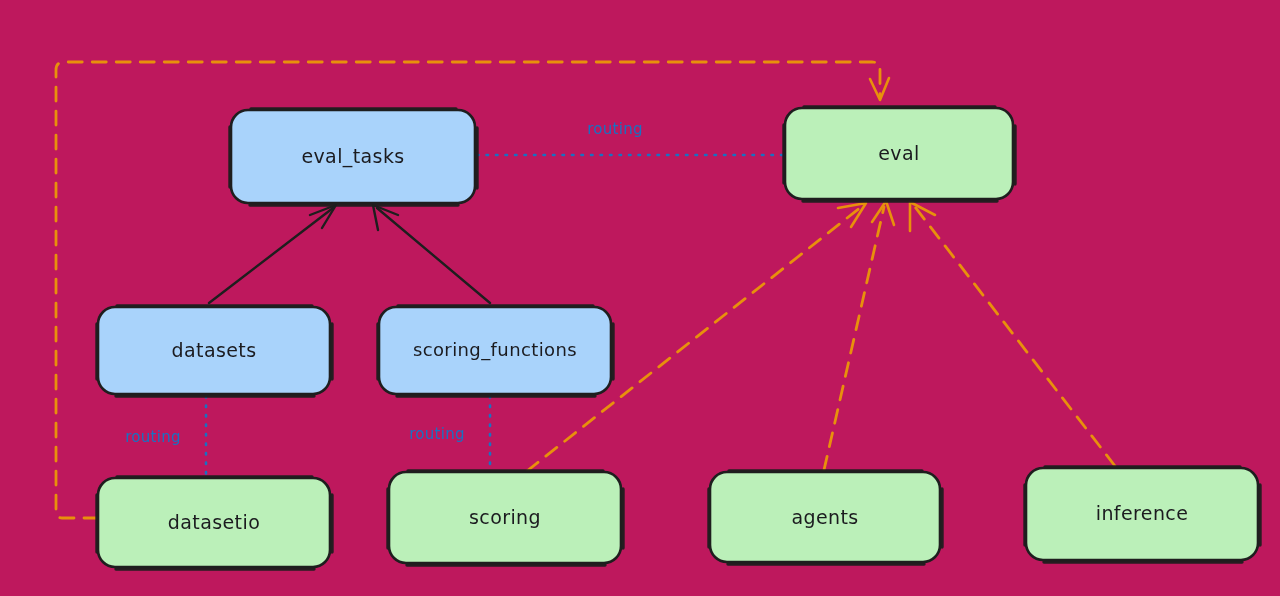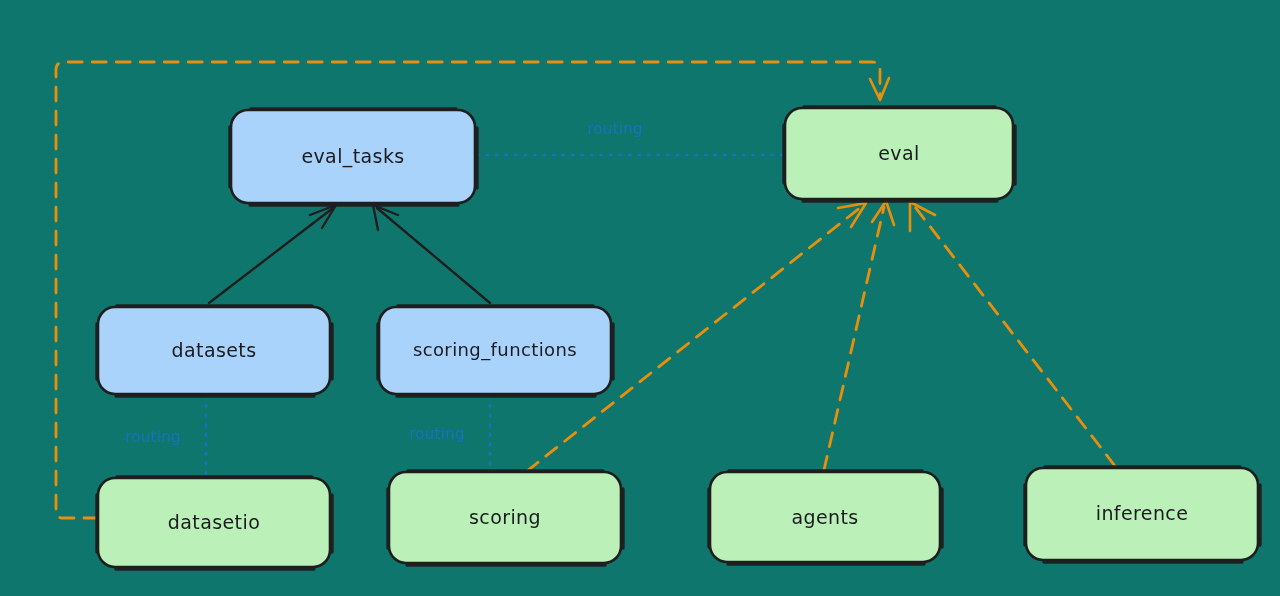--- a/index.html
+++ b/index.html
@@ -4,21 +4,21 @@
 <style>
   html, body {
     margin: 0;
     padding: 0;
     background: #ffffff;
   }
   #canvas {
     position: relative;
     width: 1280px;
     height: 596px;
-    background: #0f766e;
+    background: #be185d;
     overflow: hidden;
     font-family: "DejaVu Sans", sans-serif;
   }
   svg.layer {
     position: absolute;
     left: 0;
     top: 0;
     width: 1280px;
     height: 596px;
   }

